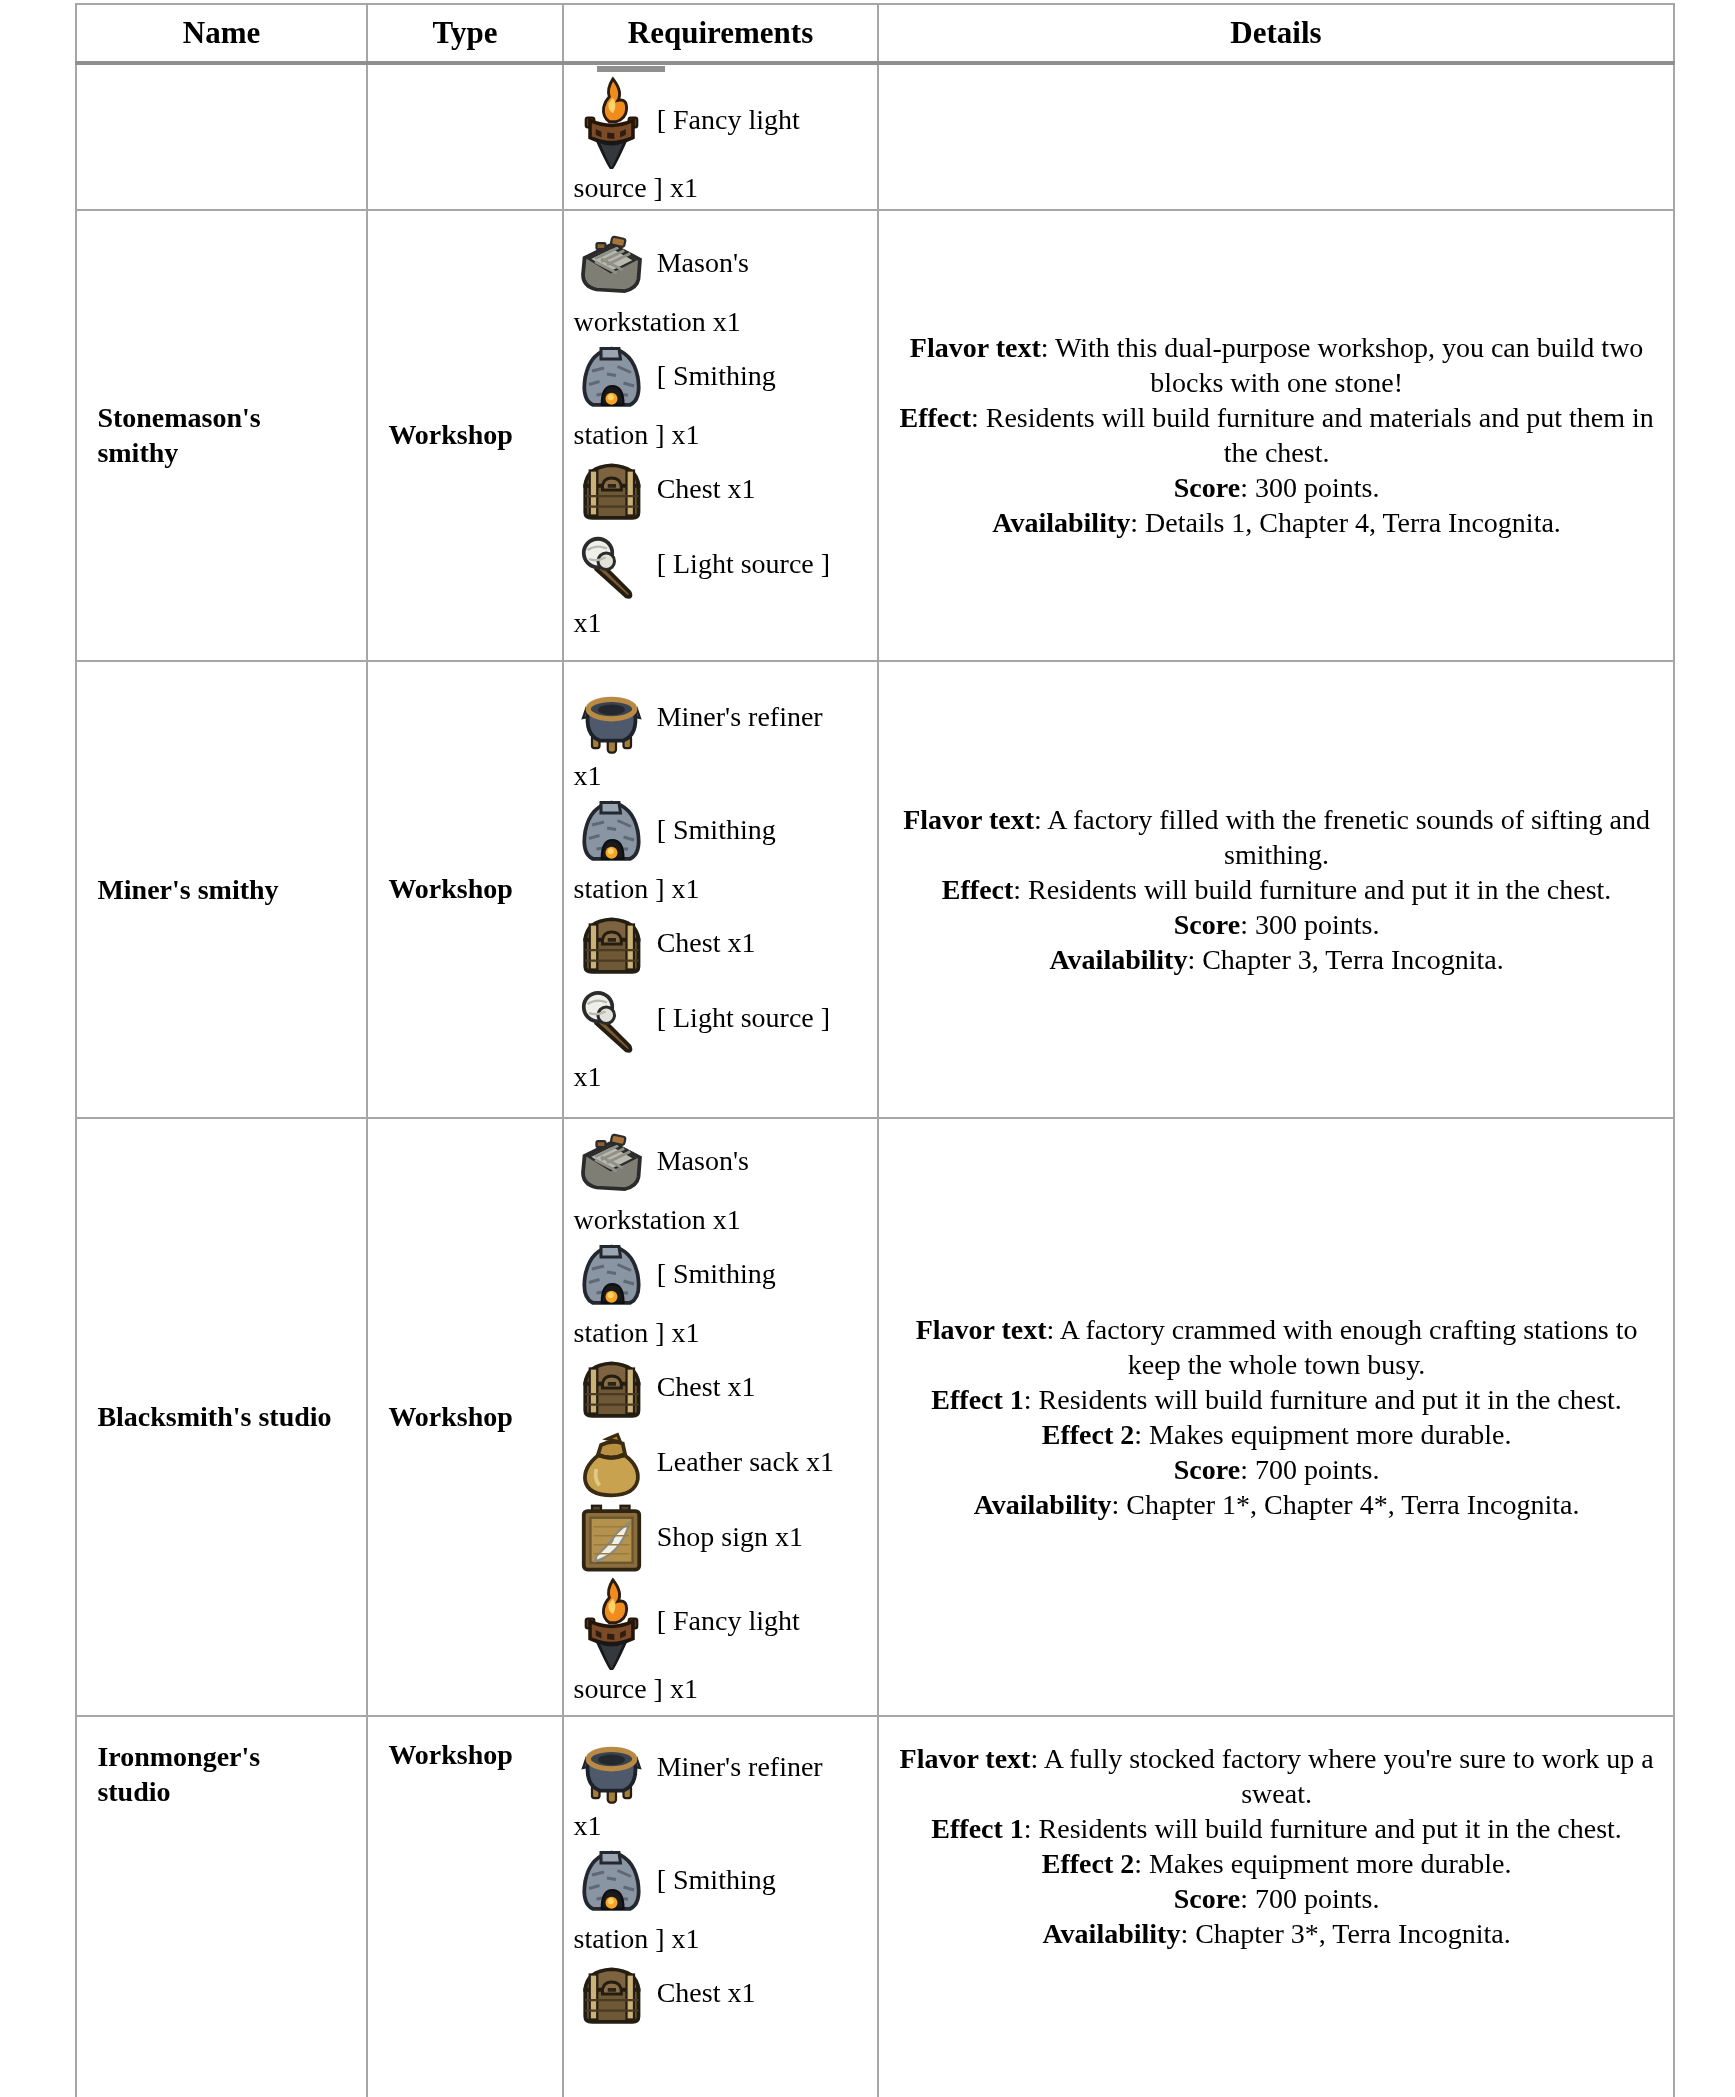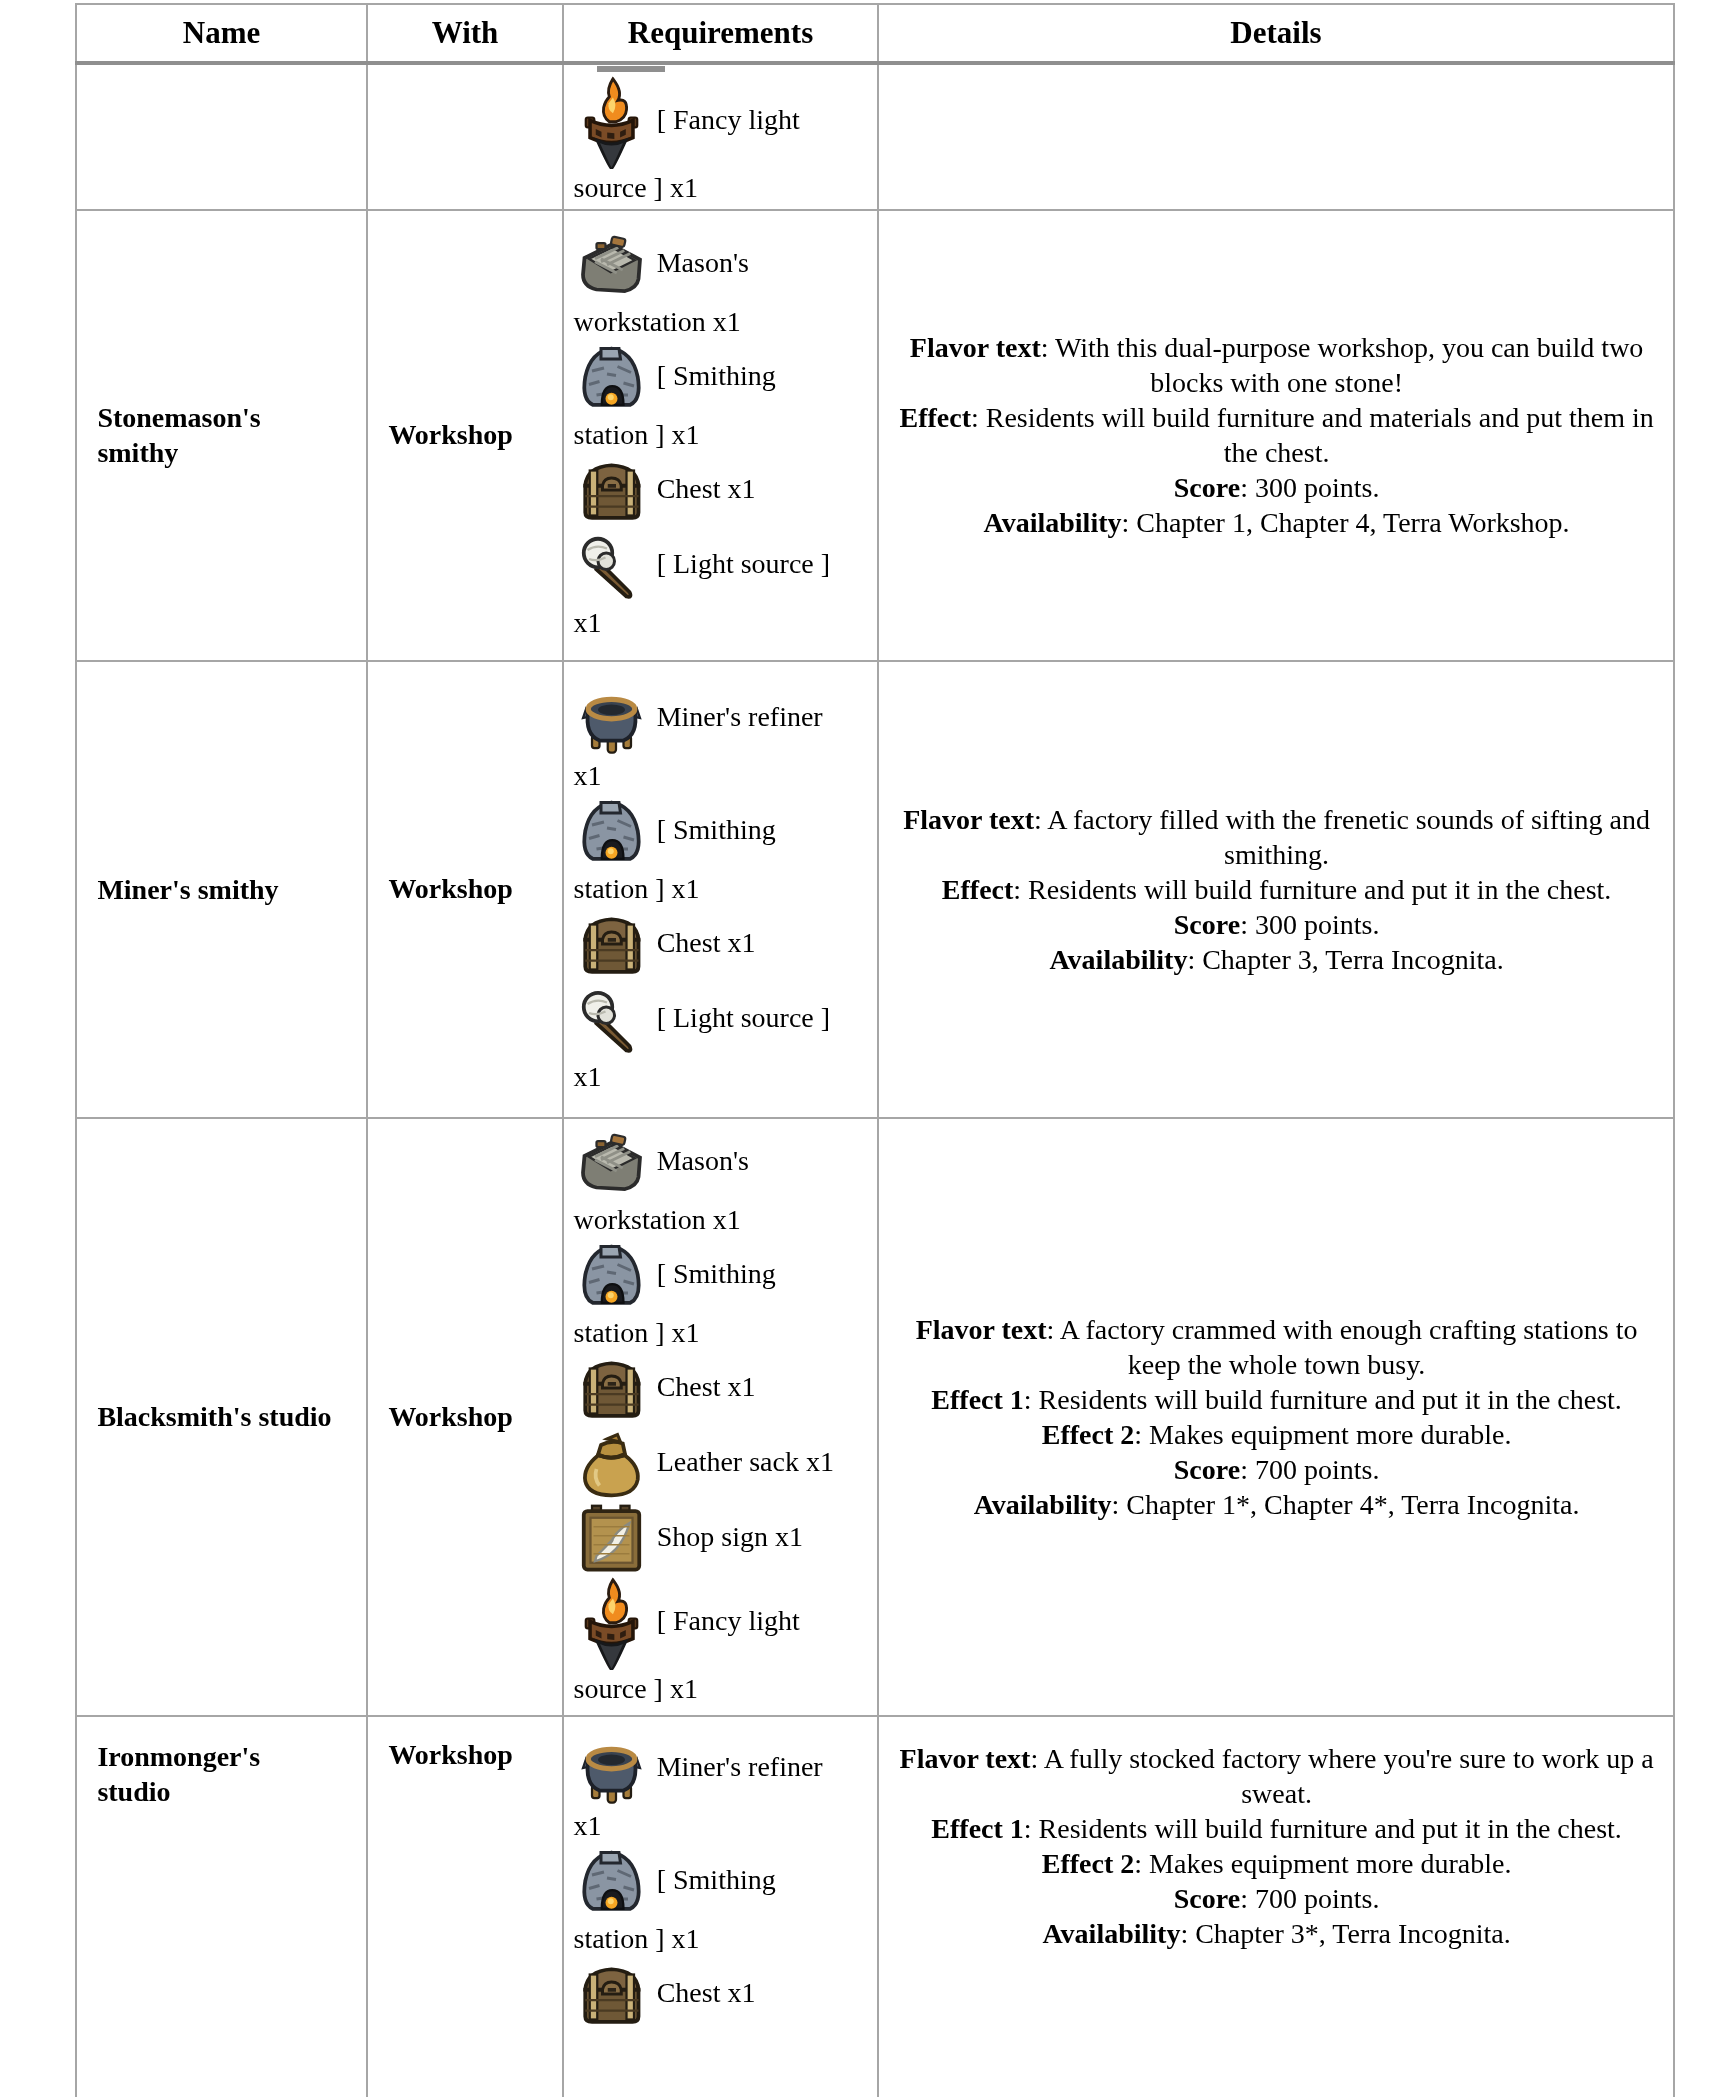--- a/index.html
+++ b/index.html
@@ -149,21 +149,21 @@
   <table class="wk">
     <colgroup>
       <col style="width:291px">
         <col style="width:196px">
         <col style="width:315px">
         <col style="width:796px">
     </colgroup>
     <thead>
       <tr>
         <th>Name</th>
-        <th>With</th>
+        <th>Type</th>
         <th>Requirements</th>
         <th>Details</th>
       </tr>
     </thead>
     <tbody>
 
       <tr style="height:146px" class="vtop">
         <td class="cname"></td>
         <td class="ctype"></td>
         <td class="creq" style="padding-top:1.4px">
@@ -194,21 +194,21 @@
                 </svg></span><span>Chest x1</span></div>
           <div class="req"><span class="ricon"><svg viewBox="0 0 100 100" width="75" height="75">
                   <use href="#i-torch"></use>
                 </svg></span><span>[ Light source ]
 x1</span></div>
         </td>
         <td class="cdet">
           <div class="dline"><b>Flavor text</b><span>: With this dual-purpose workshop, you can build two blocks with one stone!</span></div>
           <div class="dline"><b>Effect</b><span>: Residents will build furniture and materials and put them in the chest.</span></div>
           <div class="dline"><b>Score</b><span>: 300 points.</span></div>
-          <div class="dline"><b>Availability</b><span>: Chapter 1, Chapter 4, Terra Workshop.</span></div>
+          <div class="dline"><b>Availability</b><span>: Details 1, Chapter 4, Terra Incognita.</span></div>
         </td>
       </tr>
 
       <tr style="height:457px">
         <td class="cname">Miner's smithy</td>
         <td class="ctype">Workshop</td>
         <td class="creq">
           <div class="req"><span class="ricon"><svg viewBox="0 0 100 100" width="75" height="75">
                   <use href="#i-refiner"></use>
                 </svg></span><span>Miner's refiner

